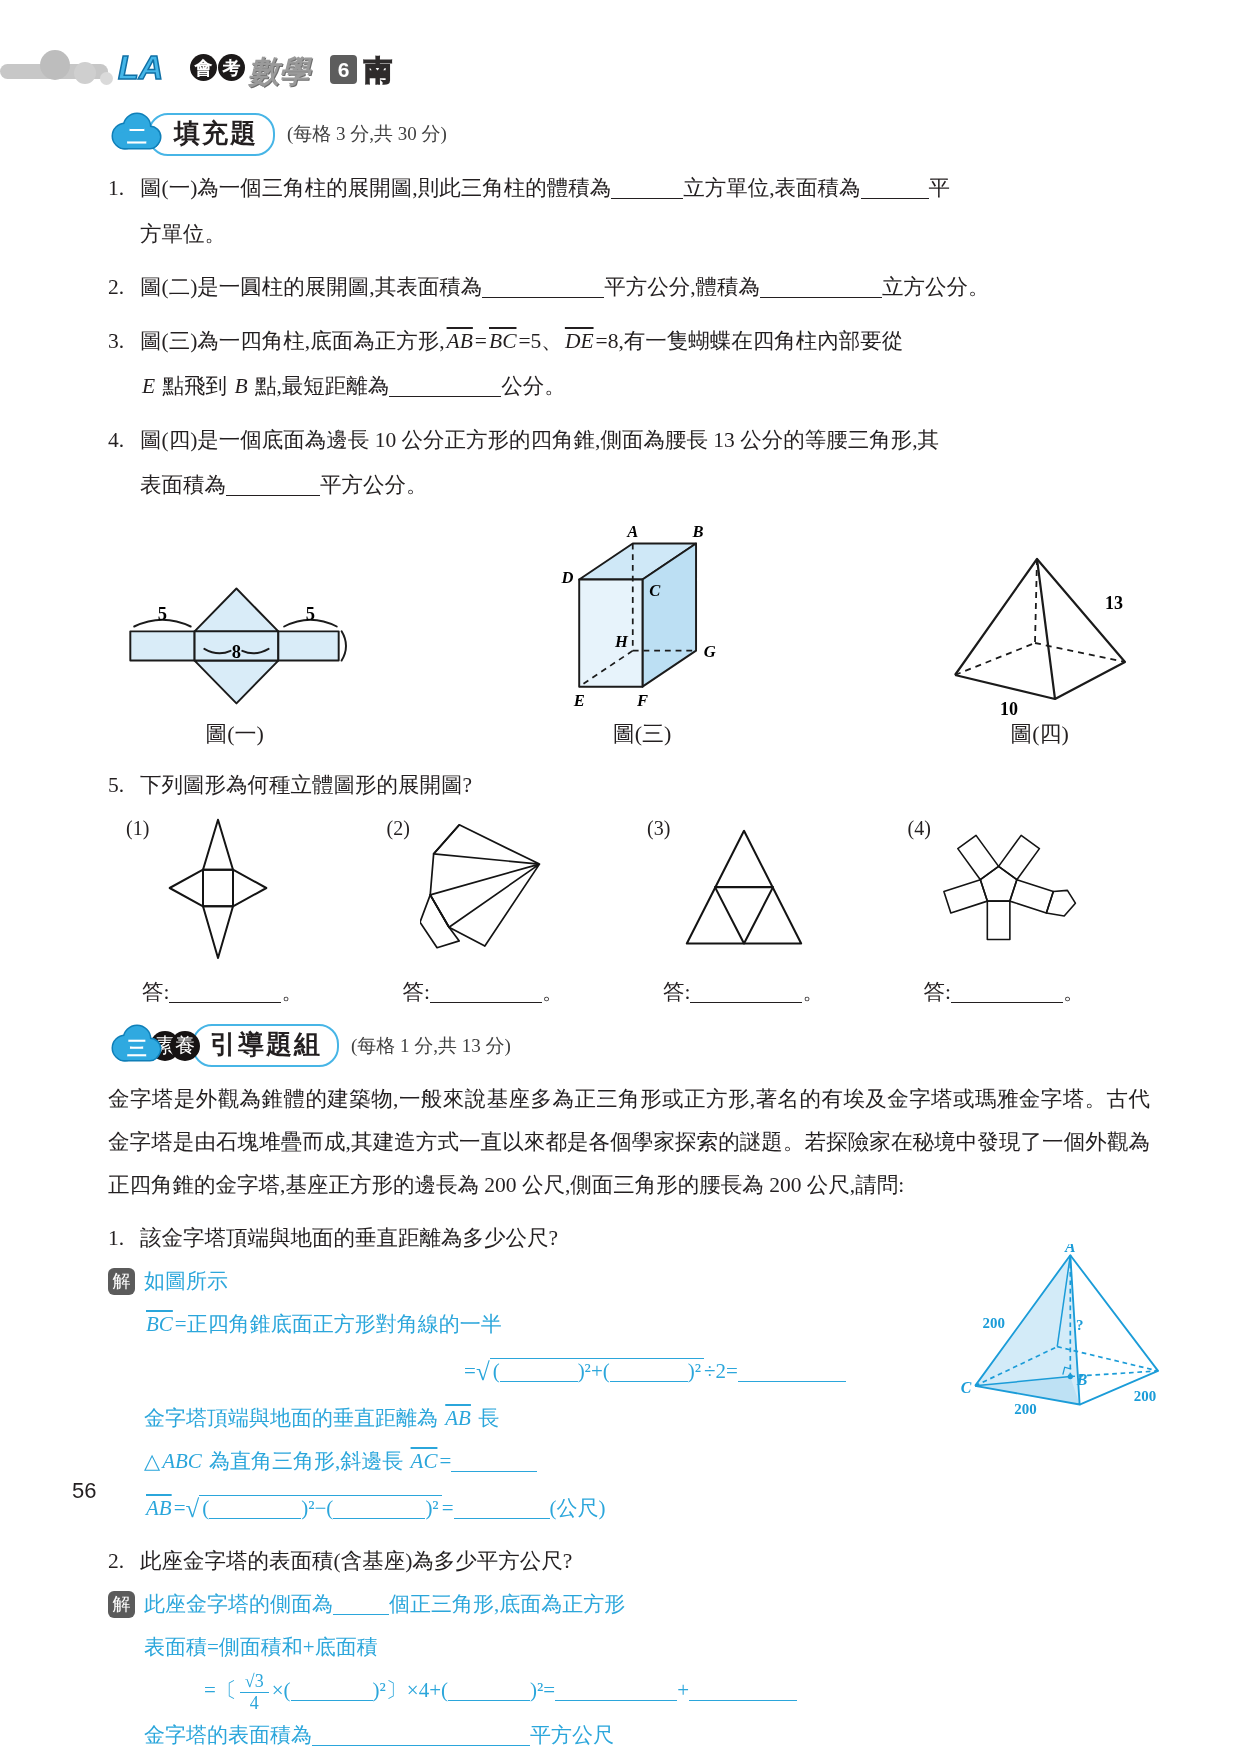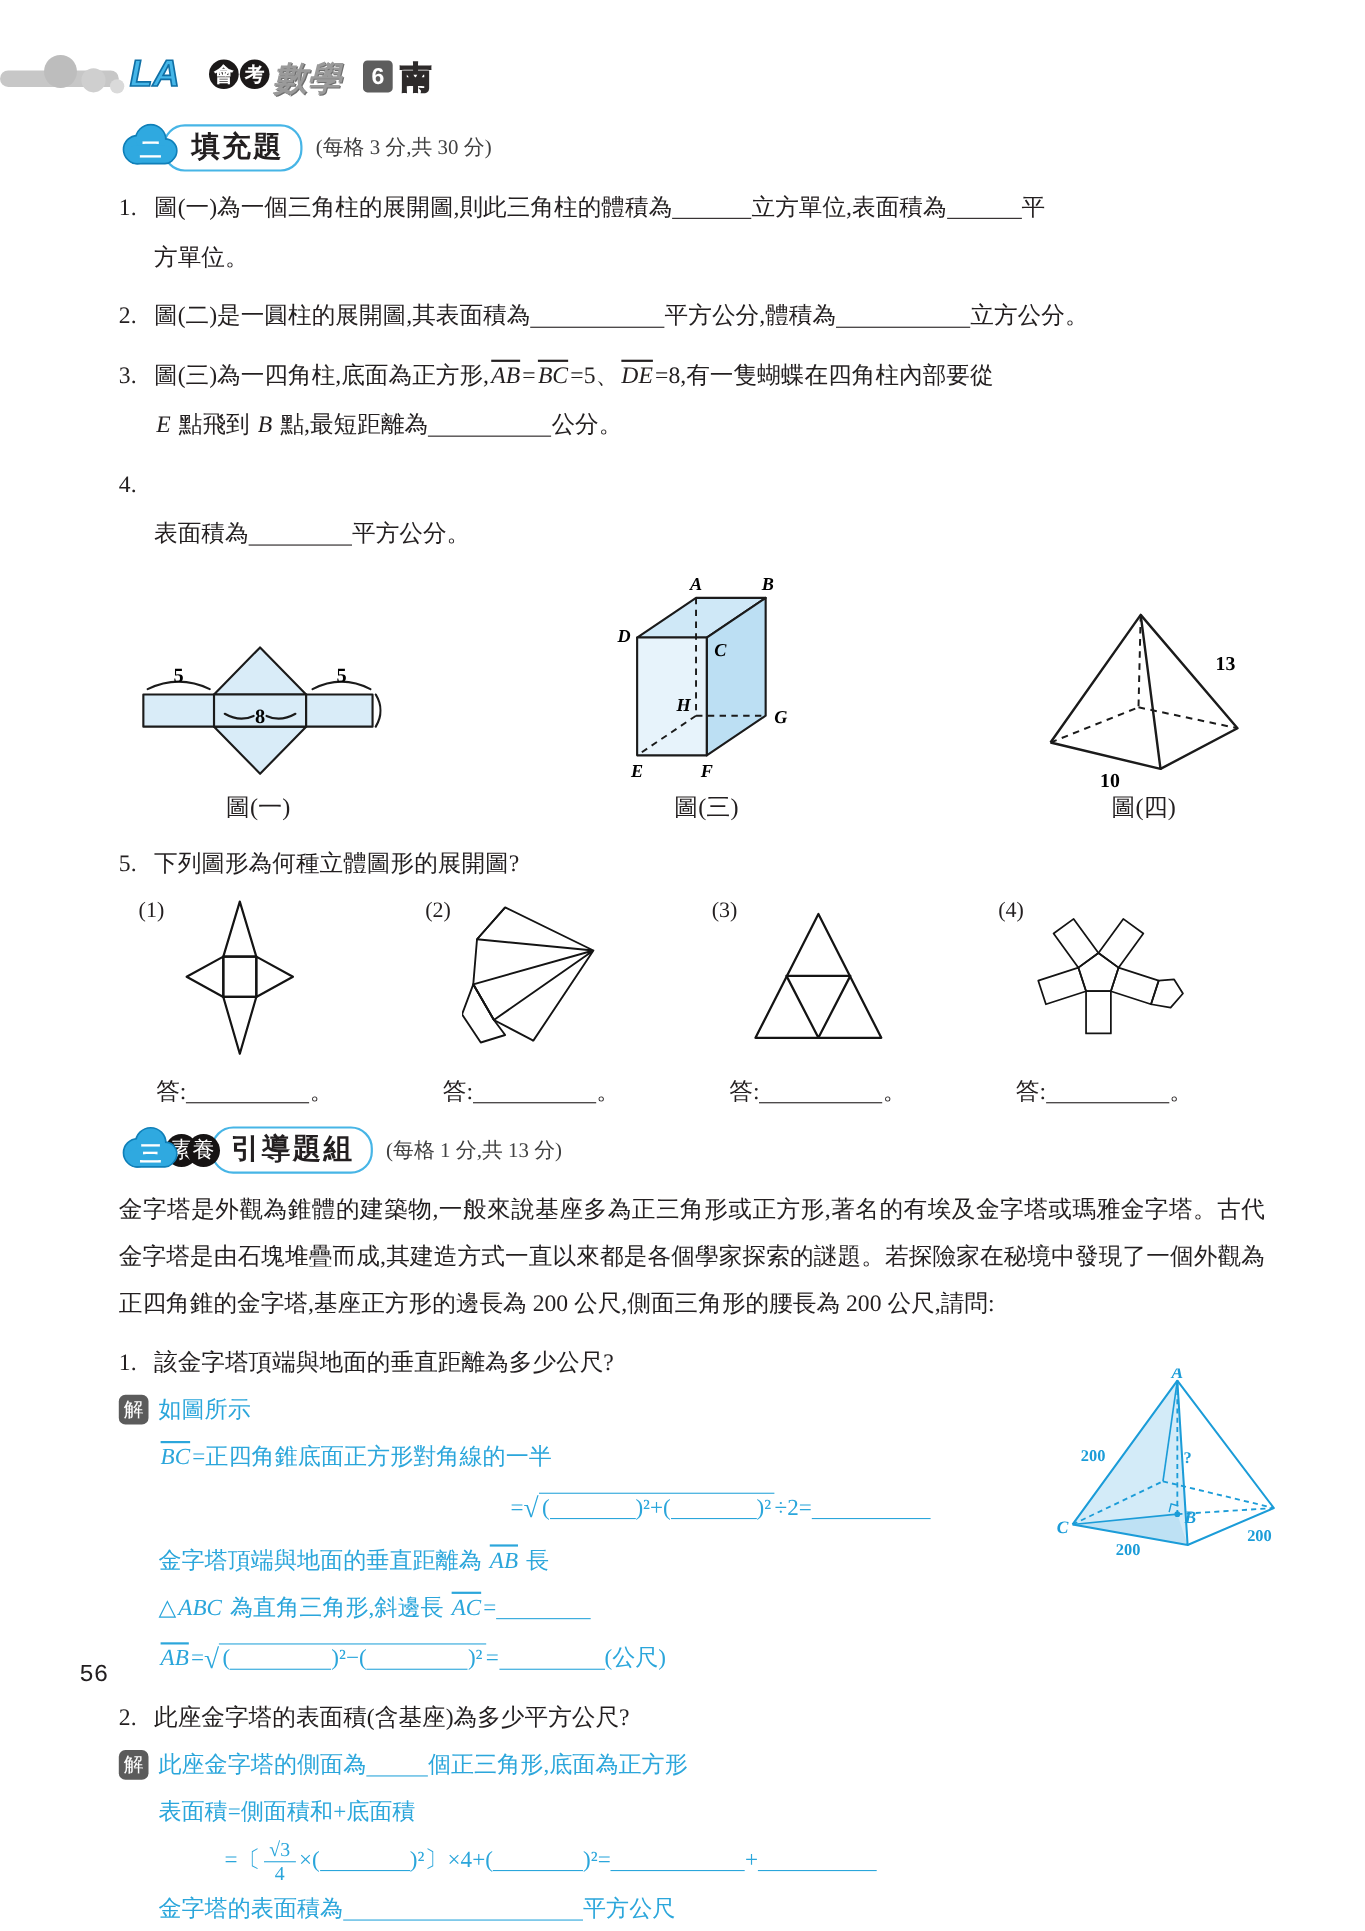--- a/index.html
+++ b/index.html
@@ -61,21 +61,21 @@
   .solhead{display:flex;align-items:center;}
   .solvetag{width:27px;height:27px;background:#5b5b5b;color:#fff;border-radius:6px;font-size:18px;
       display:inline-flex;align-items:center;justify-content:center;margin-right:9px;flex:0 0 auto;
       font-family:"Liberation Sans",sans-serif;}
   .rad{font-size:25px;vertical-align:-2px;}
   .vinc{border-top:1.8px solid #2ba6db;padding:0 3px;}
   .frac{display:inline-flex;flex-direction:column;align-items:center;vertical-align:middle;
       line-height:1.15;font-size:18px;margin:0 3px;}
   .frac .num{border-bottom:1.6px solid #2ba6db;padding:0 5px;}
   .pyr-diagram{position:absolute;left:852px;top:-16px;}
-  .pageno{position:absolute;left:72px;top:1478px;font-size:22px;font-family:Liberation Mono, monospace;margin-top:32px;}
+  .pageno{position:absolute;left:72px;top:1478px;font-size:22px;font-family:Liberation Sans, sans-serif;}
   svg text{font-family:"Liberation Serif","DejaVu Serif",serif;}
 </style>
 </head>
 <body>
 
 <div class="page">
 
   <div class="logo-row">
     <div class="swoosh-bar"></div>
     <div class="swoosh-c1"></div>
@@ -128,21 +128,21 @@
       <div class="q">
         <span class="qno">3.</span>
         <div class="qt">
           <span>圖(三)為一四角柱,底面為正方形,</span><span class="ovl">AB</span><span>=</span><span class="ovl">BC</span><span>=5、</span><span class="ovl">DE</span><span>=8,有一隻蝴蝶在四角柱內部要從</span><br>
           <span class="var">E</span><span> 點飛到 </span><span class="var">B</span><span> 點,最短距離為</span><span class="bk" style="width:112px"></span><span>公分。</span>
         </div>
       </div>
       <div class="q">
         <span class="qno">4.</span>
         <div class="qt">
-          <br>
+          <span>圖(四)是一個底面為邊長 10 公分正方形的四角錐,側面為腰長 13 公分的等腰三角形,其</span><br>
           <span>表面積為</span><span class="bk" style="width:94px"></span><span>平方公分。</span>
         </div>
       </div>
     </div>
 
     <div class="figrow">
 
       <div class="figcell">
         <svg width="225" height="148" viewBox="0 0 230 152">
           <g fill="#d9ecf8" stroke="#1b1b1b" stroke-width="2" stroke-linejoin="round">

